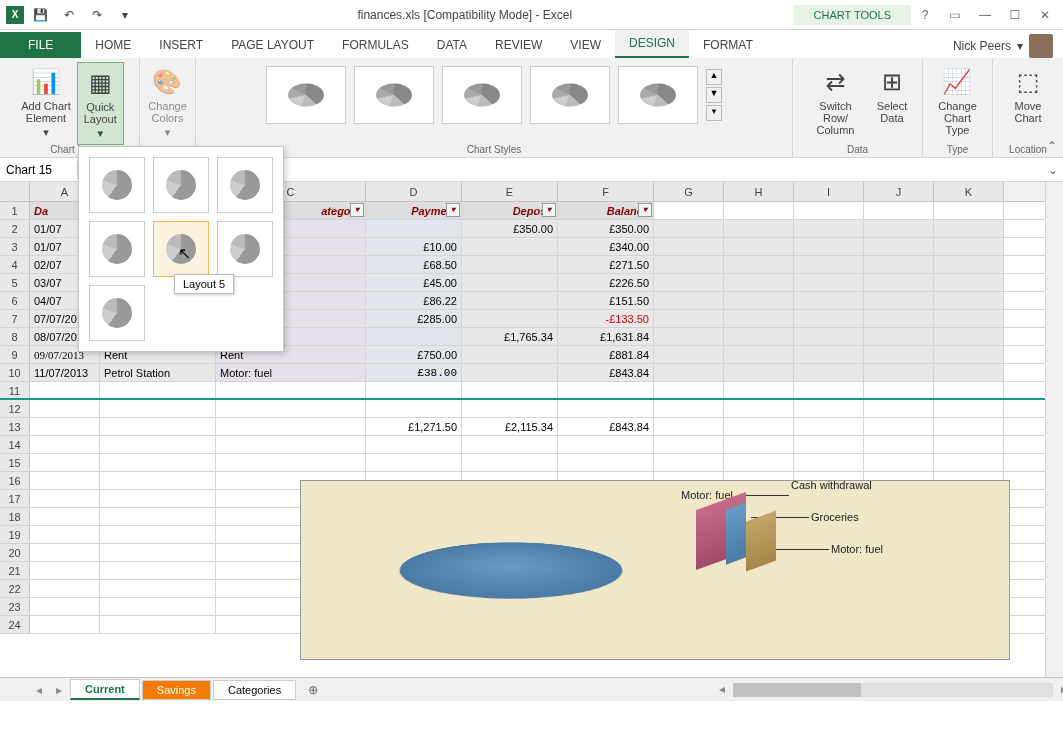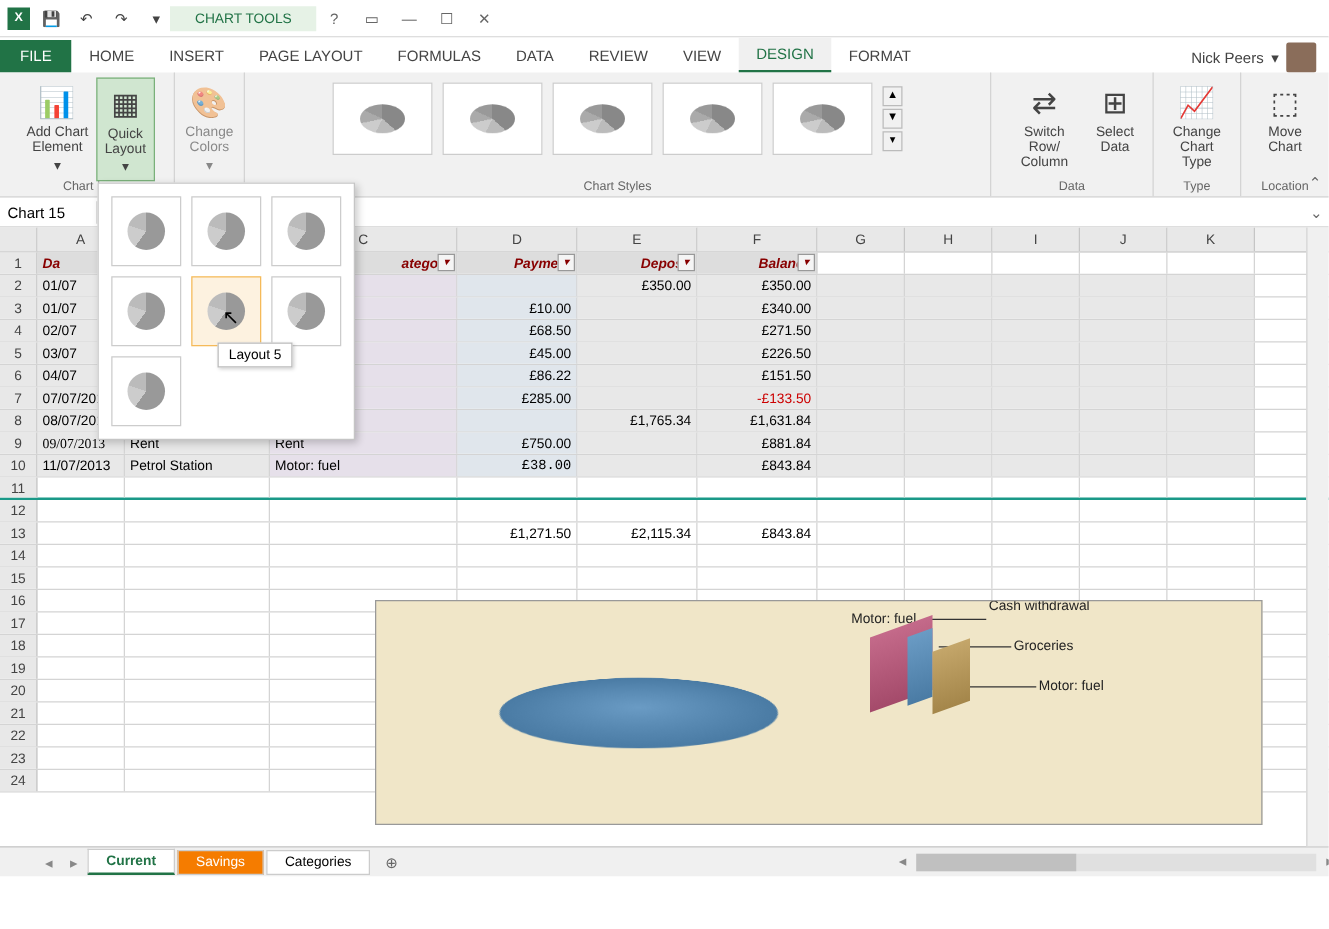--- a/index.html
+++ b/index.html
@@ -8,21 +8,21 @@
   .titlebar { height: 30px; background: #fff; display: flex; align-items: center; border-bottom: 1px solid #d4d4d4; }
   .tb-left { display: flex; align-items: center; padding-left: 6px; gap: 6px; }
   .excel-icon { width: 18px; height: 18px; background: #217346; color: #fff; font-weight: bold; font-size: 10px; display: flex; align-items: center; justify-content: center; }
   .qat-btn { width: 22px; height: 22px; display: flex; align-items: center; justify-content: center; color: #444; cursor: pointer; }
   .tb-center { flex: 1; text-align: center; color: #444; font-size: 12px; }
   .tb-tools { background: #e6f2e6; color: #217346; padding: 4px 20px; font-size: 11px; }
   .tb-right { display: flex; align-items: center; gap: 2px; padding-right: 4px; }
   .win-btn { width: 28px; height: 22px; display: flex; align-items: center; justify-content: center; color: #666; cursor: pointer; }
   
   .tabbar { height: 28px; background: #fff; display: flex; align-items: flex-end; }
-  .file-tab { background: #217346; color: #fff; padding: 6px 16px; font-size: 12px; }
+  .file-tab { background: #217346; color: #fff; padding: 6px 28px; font-size: 12px; }
   .tab { padding: 6px 14px; font-size: 12px; color: #444; cursor: pointer; }
   .tab.active { color: #217346; border-bottom: 2px solid #217346; background: #f0f0f0; }
   .user-area { margin-left: auto; display: flex; align-items: center; gap: 6px; padding-right: 10px; color: #444; }
   .avatar { width: 24px; height: 24px; background: #8a6d5a; border-radius: 2px; }
   
   .ribbon { height: 100px; background: #f1f1f1; border-bottom: 1px solid #d4d4d4; display: flex; position: relative; }
   .rgroup { border-right: 1px solid #d4d4d4; padding: 4px 8px; display: flex; flex-direction: column; align-items: center; position: relative; }
   .rgroup-label { font-size: 10px; color: #666; position: absolute; bottom: 2px; left: 0; right: 0; text-align: center; }
   .big-btn { display: flex; flex-direction: column; align-items: center; gap: 2px; padding: 4px 6px; cursor: pointer; font-size: 11px; color: #444; text-align: center; }
   .big-btn.active { background: #d0e6d0; border: 1px solid #7ab07a; }
@@ -88,20 +88,21 @@
 <body>
 
 <div class="titlebar">
   <div class="tb-left">
     <div class="excel-icon">X</div>
     <div class="qat-btn">💾</div>
     <div class="qat-btn">↶</div>
     <div class="qat-btn">↷</div>
     <div class="qat-btn">▾</div>
   </div>
+  <div class="tb-center">finances.xls  [Compatibility Mode] - Excel</div>
   <div class="tb-tools">CHART TOOLS</div>
   <div class="tb-right">
     <div class="win-btn">?</div>
     <div class="win-btn">▭</div>
     <div class="win-btn">—</div>
     <div class="win-btn">☐</div>
     <div class="win-btn">✕</div>
   </div>
 </div>
 

